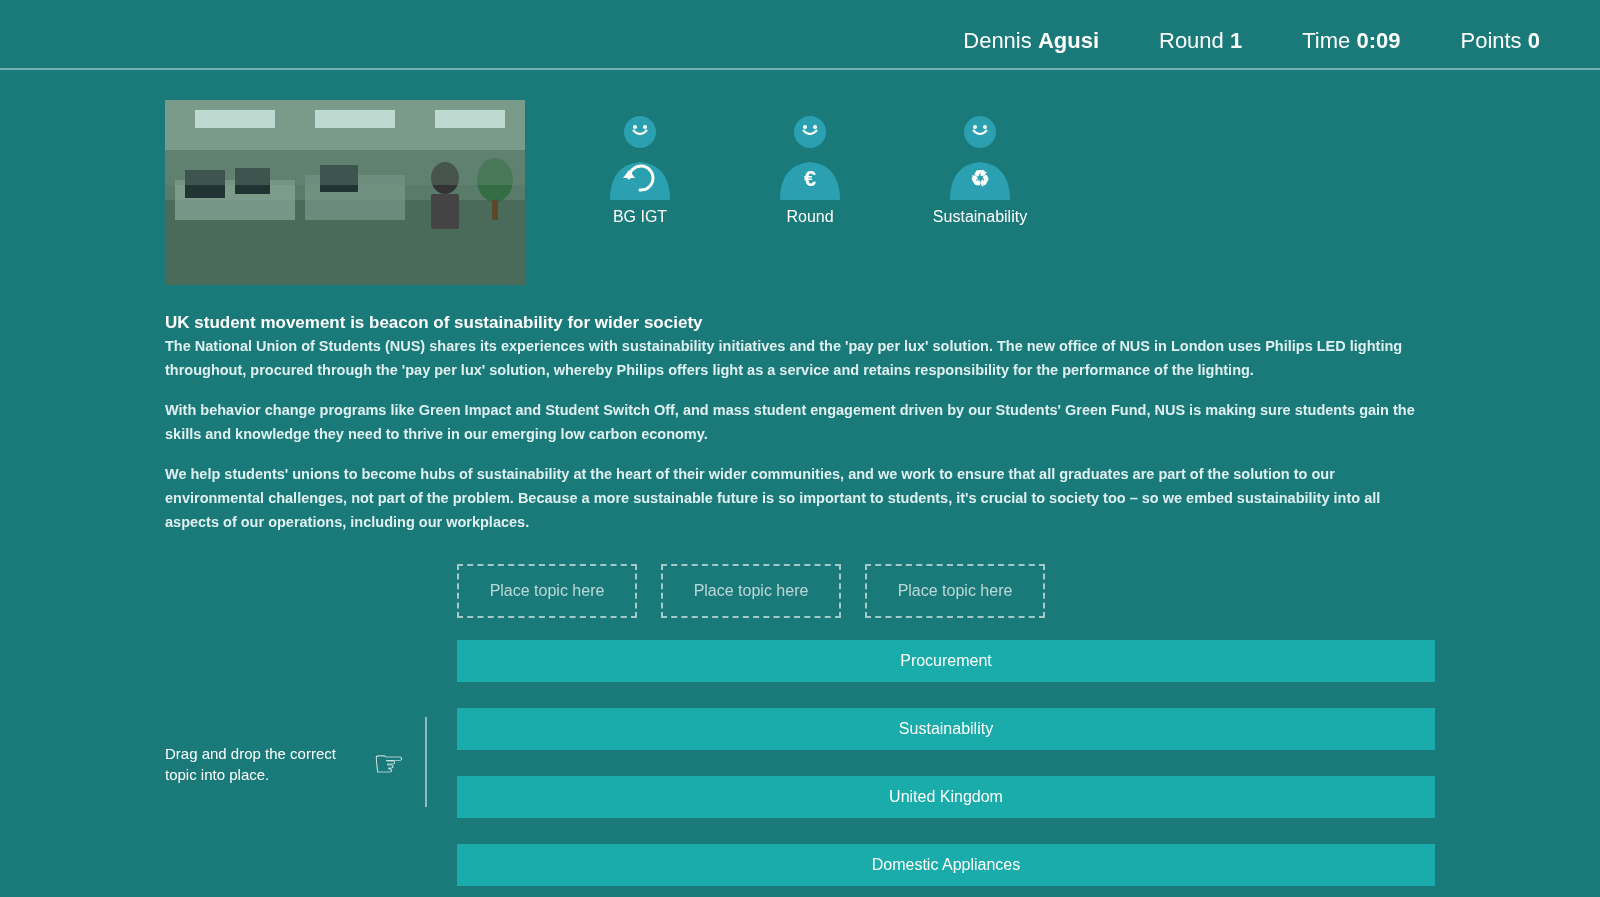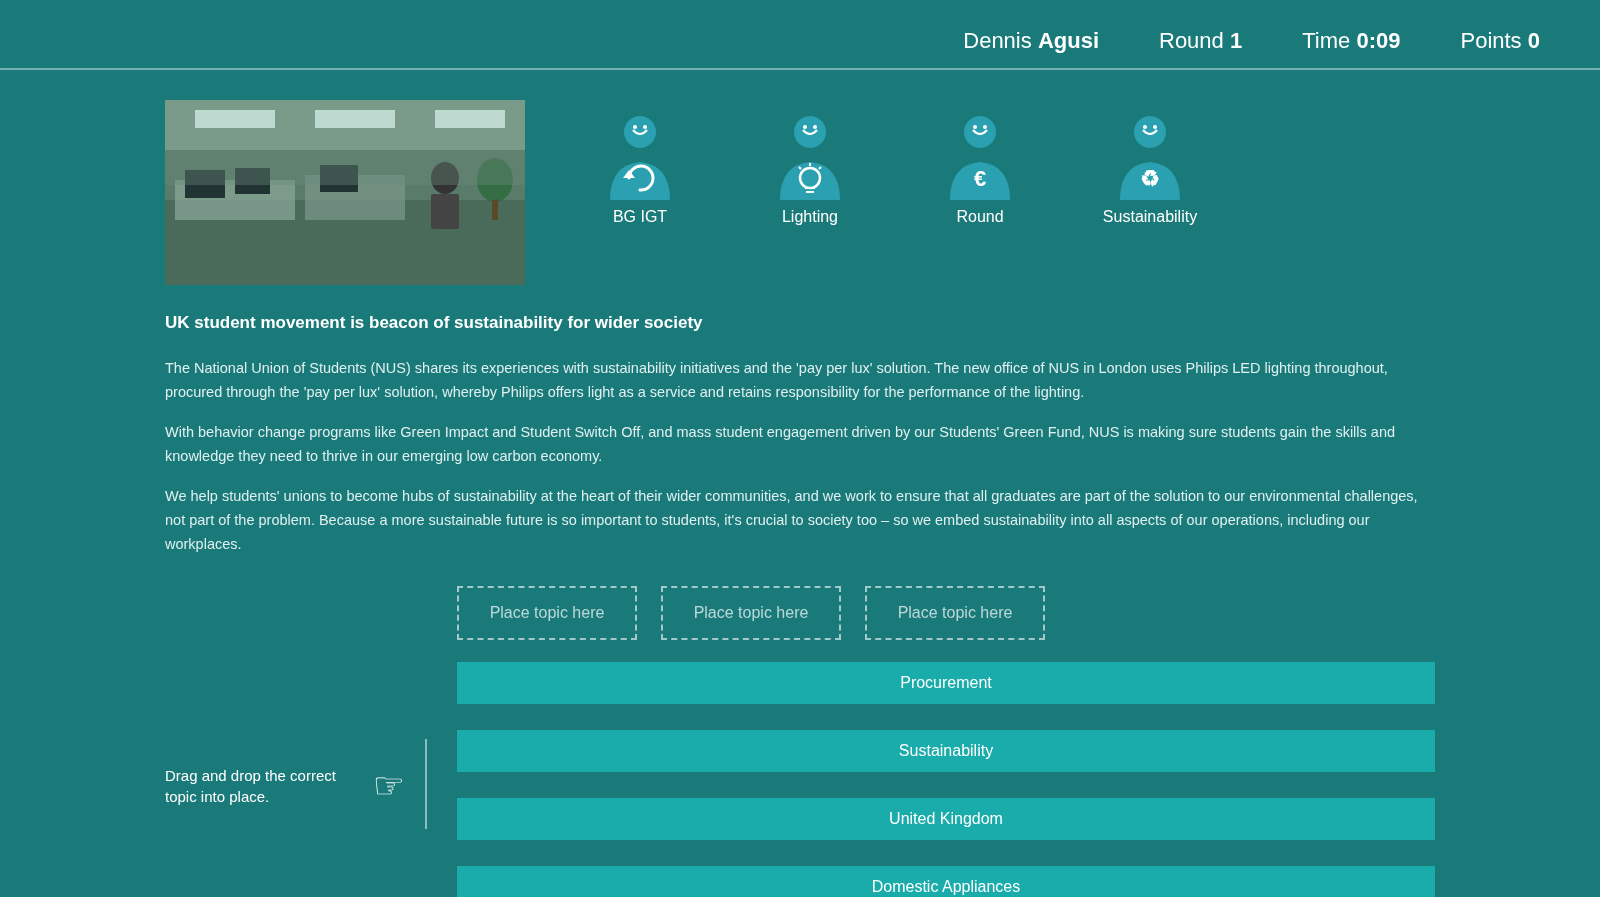--- a/index.html
+++ b/index.html
@@ -84,30 +84,31 @@
     }
 
     
     .article-text {
       margin-bottom: 30px;
     }
     .article-title {
       font-size: 17px;
       font-weight: 700;
       color: #fff;
-      margin-bottom: 24px;
+      margin-bottom: 2px;
     }
     .article-body {
       font-size: 14.5px;
       line-height: 1.65;
       color: #e0f0f0;
       font-weight: 300;
     }
     .article-body p {
       margin-bottom: 16px;
+      font-weight: bold;
     }
 
     
     .bottom-section {
       display: flex;
       align-items: center;
       gap: 0;
       margin-top: 10px;
     }
     .drag-instruction {
@@ -243,64 +244,45 @@
 
             <path d="M15 90 Q15 55 45 52 Q75 55 75 90 Z" fill="#2aa0b0"></path>
 
             <path d="M34 68 A12 12 0 1 1 45 80" stroke="#fff" stroke-width="3" fill="none" stroke-linecap="round"></path>
             <polygon points="34,60 28,68 40,68" fill="#fff"></polygon>
           </svg>
         </div>
         <span class="icon-label">BG IGT</span>
       </div>
 
+
       <div class="icon-item">
         <div class="person-body">
           <svg width="90" height="90" viewBox="0 0 90 90" xmlns="http://www.w3.org/2000/svg">
             <ellipse cx="45" cy="22" rx="16" ry="16" fill="#2aa0b0"></ellipse>
             <path d="M38 20 Q45 28 52 20" stroke="#fff" stroke-width="2" fill="none"></path>
             <circle cx="40" cy="17" r="2" fill="#fff"></circle>
             <circle cx="50" cy="17" r="2" fill="#fff"></circle>
             <path d="M15 90 Q15 55 45 52 Q75 55 75 90 Z" fill="#2aa0b0"></path>
 
-            <circle cx="45" cy="68" r="10" stroke="#fff" stroke-width="2.5" fill="none"></circle>
-            <line x1="40" y1="78" x2="50" y2="78" stroke="#fff" stroke-width="2"></line>
-            <line x1="41" y1="82" x2="49" y2="82" stroke="#fff" stroke-width="2"></line>
-            <line x1="45" y1="56" x2="45" y2="53" stroke="#fff" stroke-width="2"></line>
-            <line x1="54" y1="59" x2="56" y2="57" stroke="#fff" stroke-width="2"></line>
-            <line x1="36" y1="59" x2="34" y2="57" stroke="#fff" stroke-width="2"></line>
+            <text x="45" y="76" text-anchor="middle" fill="#fff" font-size="22" font-weight="bold" font-family="Arial">€</text>
           </svg>
         </div>
-        <span class="icon-label">Lighting</span>
+        <span class="icon-label">Round</span>
       </div>
 
       <div class="icon-item">
         <div class="person-body">
           <svg width="90" height="90" viewBox="0 0 90 90" xmlns="http://www.w3.org/2000/svg">
             <ellipse cx="45" cy="22" rx="16" ry="16" fill="#2aa0b0"></ellipse>
             <path d="M38 20 Q45 28 52 20" stroke="#fff" stroke-width="2" fill="none"></path>
             <circle cx="40" cy="17" r="2" fill="#fff"></circle>
             <circle cx="50" cy="17" r="2" fill="#fff"></circle>
             <path d="M15 90 Q15 55 45 52 Q75 55 75 90 Z" fill="#2aa0b0"></path>
 
-            <text x="45" y="76" text-anchor="middle" fill="#fff" font-size="22" font-weight="bold" font-family="Arial">€</text>
-          </svg>
-        </div>
-        <span class="icon-label">Round</span>
-      </div>
-
-      <div class="icon-item">
-        <div class="person-body">
-          <svg width="90" height="90" viewBox="0 0 90 90" xmlns="http://www.w3.org/2000/svg">
-            <ellipse cx="45" cy="22" rx="16" ry="16" fill="#2aa0b0"></ellipse>
-            <path d="M38 20 Q45 28 52 20" stroke="#fff" stroke-width="2" fill="none"></path>
-            <circle cx="40" cy="17" r="2" fill="#fff"></circle>
-            <circle cx="50" cy="17" r="2" fill="#fff"></circle>
-            <path d="M15 90 Q15 55 45 52 Q75 55 75 90 Z" fill="#2aa0b0"></path>
-
             <text x="45" y="76" text-anchor="middle" fill="#fff" font-size="22" font-weight="bold" font-family="Arial">♻</text>
           </svg>
         </div>
         <span class="icon-label">Sustainability</span>
       </div>
     </div>
   </div>
 
   <div class="article-text">
     <div class="article-title">UK student movement is beacon of sustainability for wider society</div>

